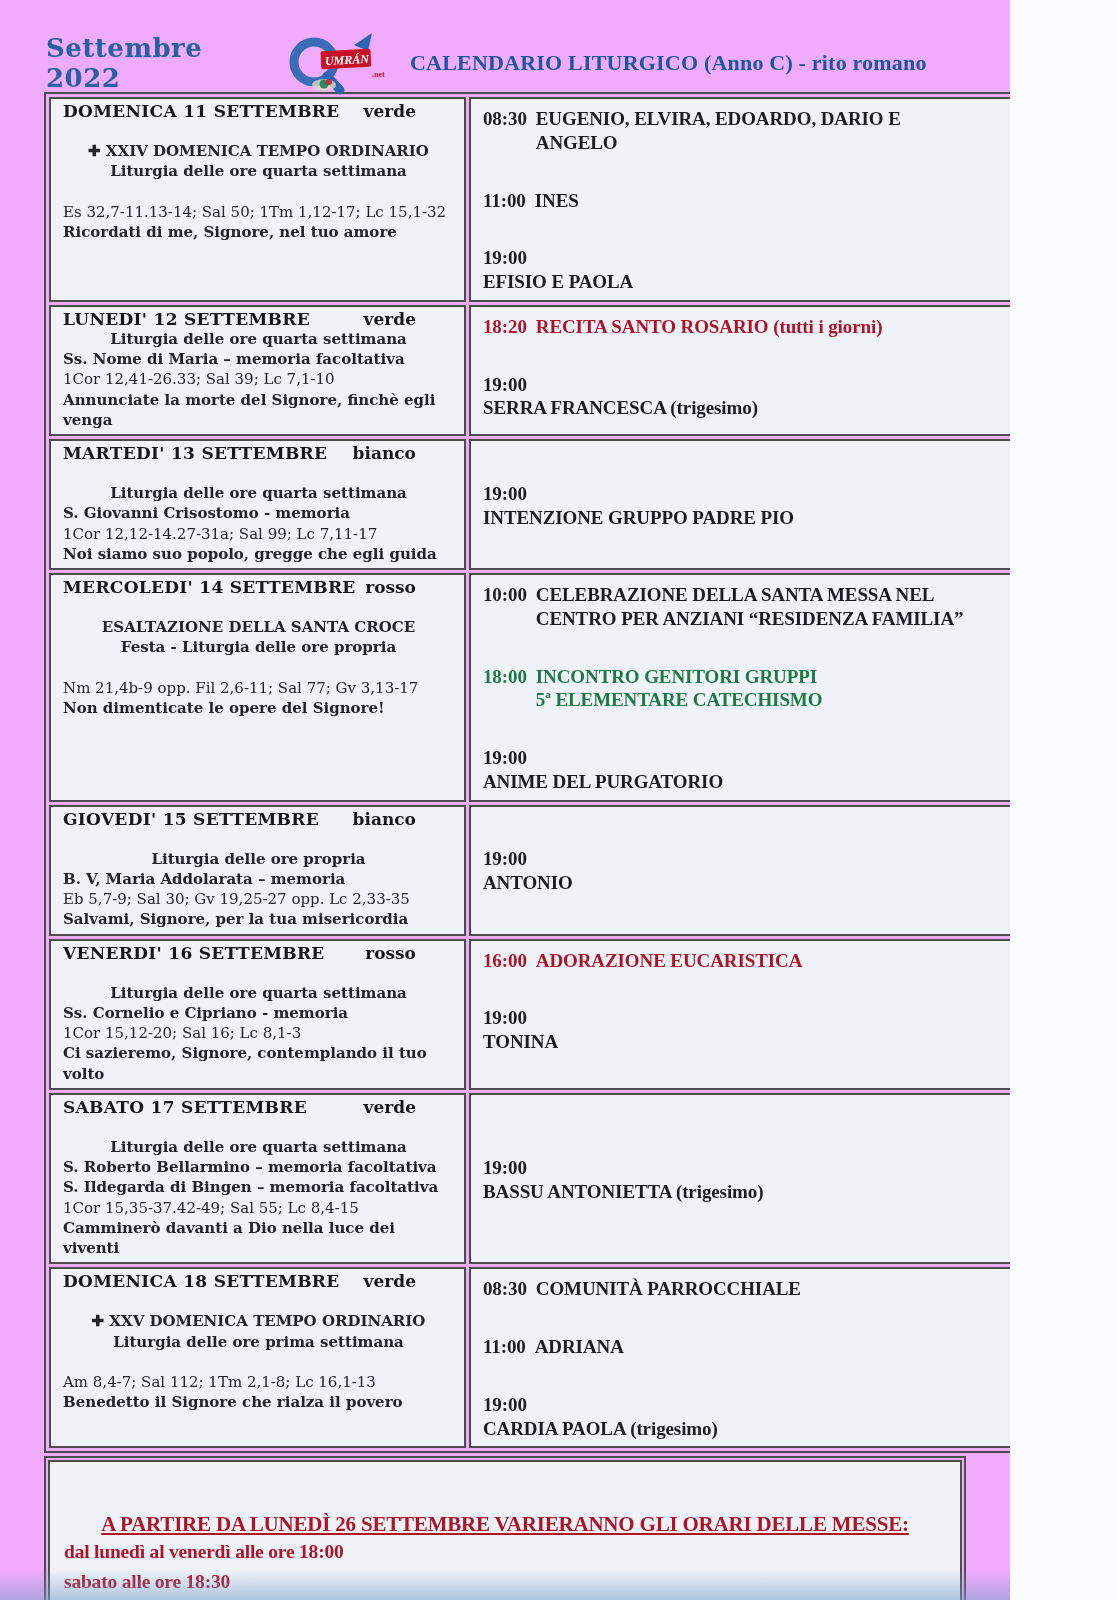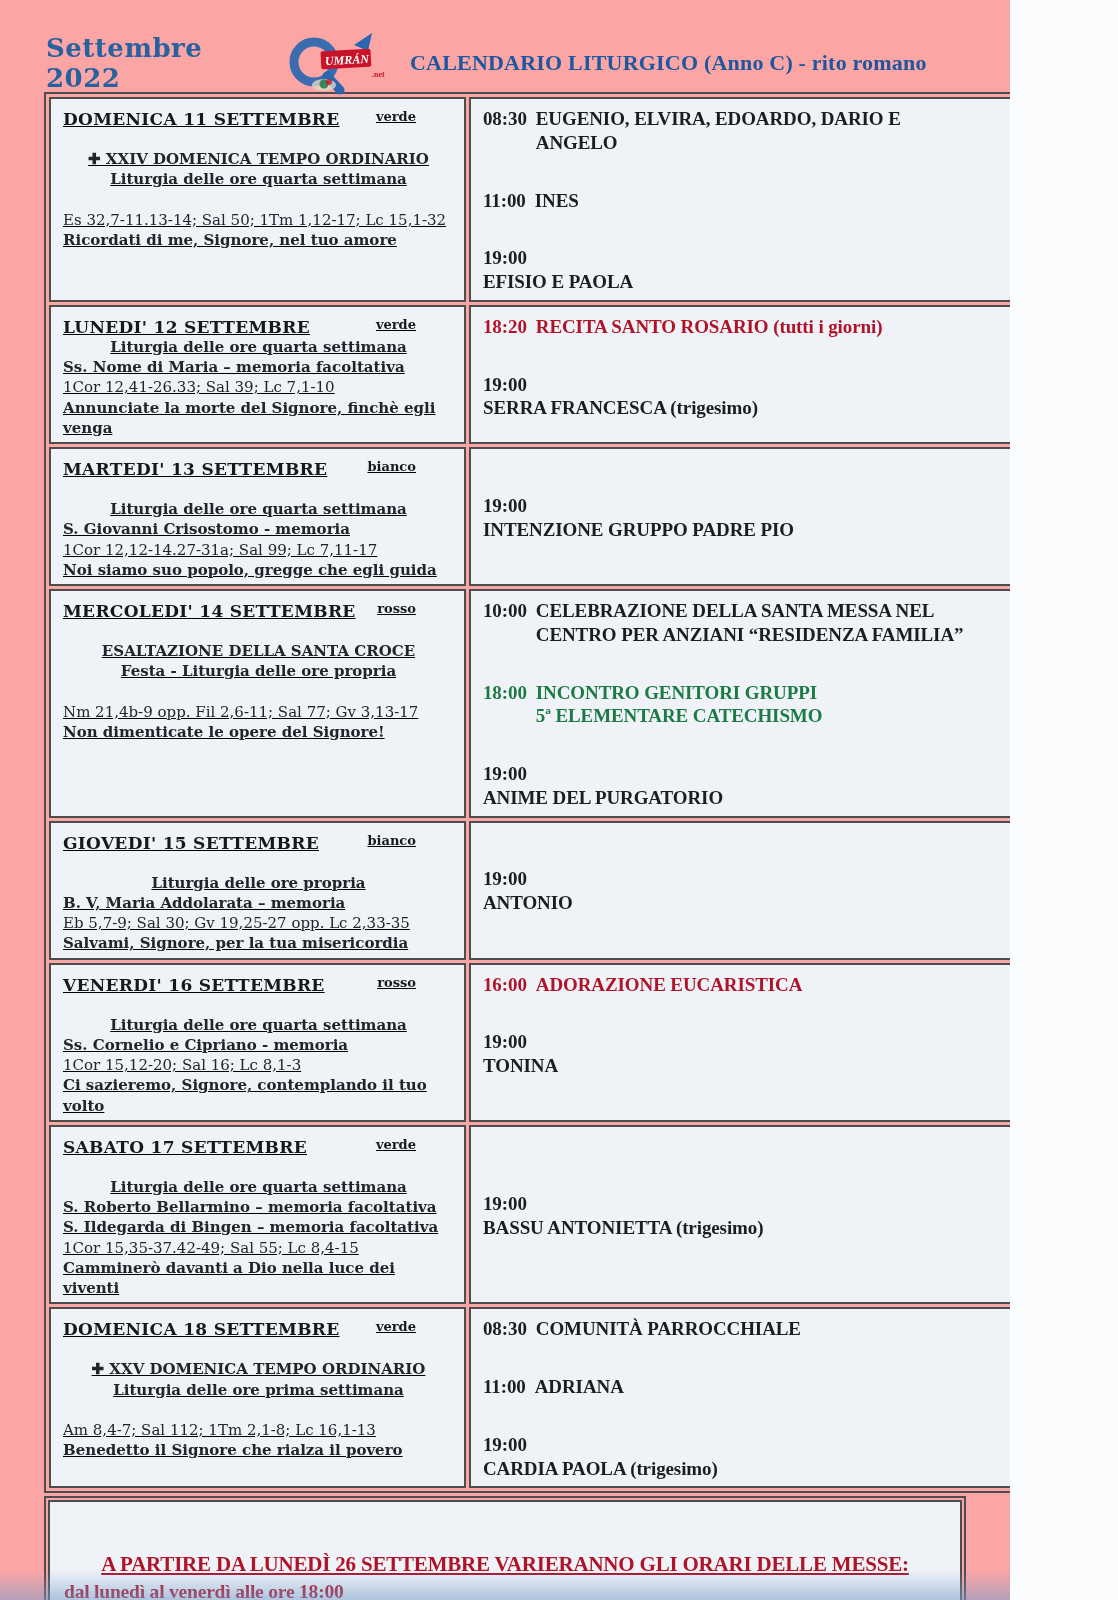--- a/index.html
+++ b/index.html
@@ -1,44 +1,44 @@
 <!DOCTYPE html>
 <html><head>
 <meta charset="utf-8">
 <style>
   html,body{margin:0;padding:0;}
   body{width:1118px;height:1600px;background:#fbfcfd;font-family:"DejaVu Serif",serif;}
-  .page{position:relative;width:1010px;height:1600px;background:#fca5a5;overflow:hidden;}
+  .page{position:relative;width:1010px;height:1600px;background:#f0abfc;overflow:hidden;}
 
   
   .page-header{display:flex;align-items:center;padding:52px 46px 10px 46px;height:84px;box-sizing:border-box;}
   .month{font-size:26px;font-weight:bold;color:#27619f;width:238px;letter-spacing:.5px;}
   .logo{width:112px;height:64px;flex:0 0 auto;margin-right:14px;}
   .doc-title{font-family:"Liberation Serif",serif;font-size:22px;font-weight:bold;color:#1d57a0;margin:0;letter-spacing:.2px;}
 
   
   table.calendar{border-collapse:separate;border-spacing:3px;margin:8px 44px 0 44px;width:1030px;
     border:2px solid #4d4d4d;background:transparent;table-layout:fixed;}
   td{border:2px solid #4d4d4d;background:#eff3f8;box-sizing:border-box;vertical-align:top;}
-  td.day-cell{width:41%;padding:10px 10px 4px 12px;text-decoration:underline;}
+  td.day-cell{width:41%;padding:2px 10px 4px 12px;}
   td.events-cell{width:59%;padding:8px 10px 6px 12px;}
   td.events-cell.single{vertical-align:middle;}
 
   #calendar-body tr:nth-child(1) td{height:158px;}
   #calendar-body tr:nth-child(2) td{height:108px;}
   #calendar-body tr:nth-child(3) td{height:120px;}
   #calendar-body tr:nth-child(4) td{height:186px;}
   #calendar-body tr:nth-child(5) td{height:122px;}
   #calendar-body tr:nth-child(6) td{height:128px;}
   #calendar-body tr:nth-child(7) td{height:138px;}
   #calendar-body tr:nth-child(8) td{height:148px;}
 
   .day-header{display:flex;justify-content:space-between;padding-right:38px;}
   .day-title{font-size:17px;font-weight:bold;color:#17181c;letter-spacing:.3px;}
-  .vestment{font-size:13px;font-weight:bold;color:#17181c;}
+  .vestment{font-size:17px;font-weight:bold;color:#17181c;}
 
   .line{font-size:15px;color:#22242a;line-height:1.35;}
   .line.bold{font-weight:bold;}
   .line.center{text-align:center;}
   .line.gap{margin-top:20px;}
 
   .event{display:flex;font-family:"Liberation Serif",serif;font-size:19px;font-weight:bold;
     color:#1c1d22;margin-bottom:34px;line-height:1.25;letter-spacing:-.1px;}
   .event:last-child{margin-bottom:0;flex-direction:column;}
   .event-time{flex:0 0 auto;margin-right:9px;}

